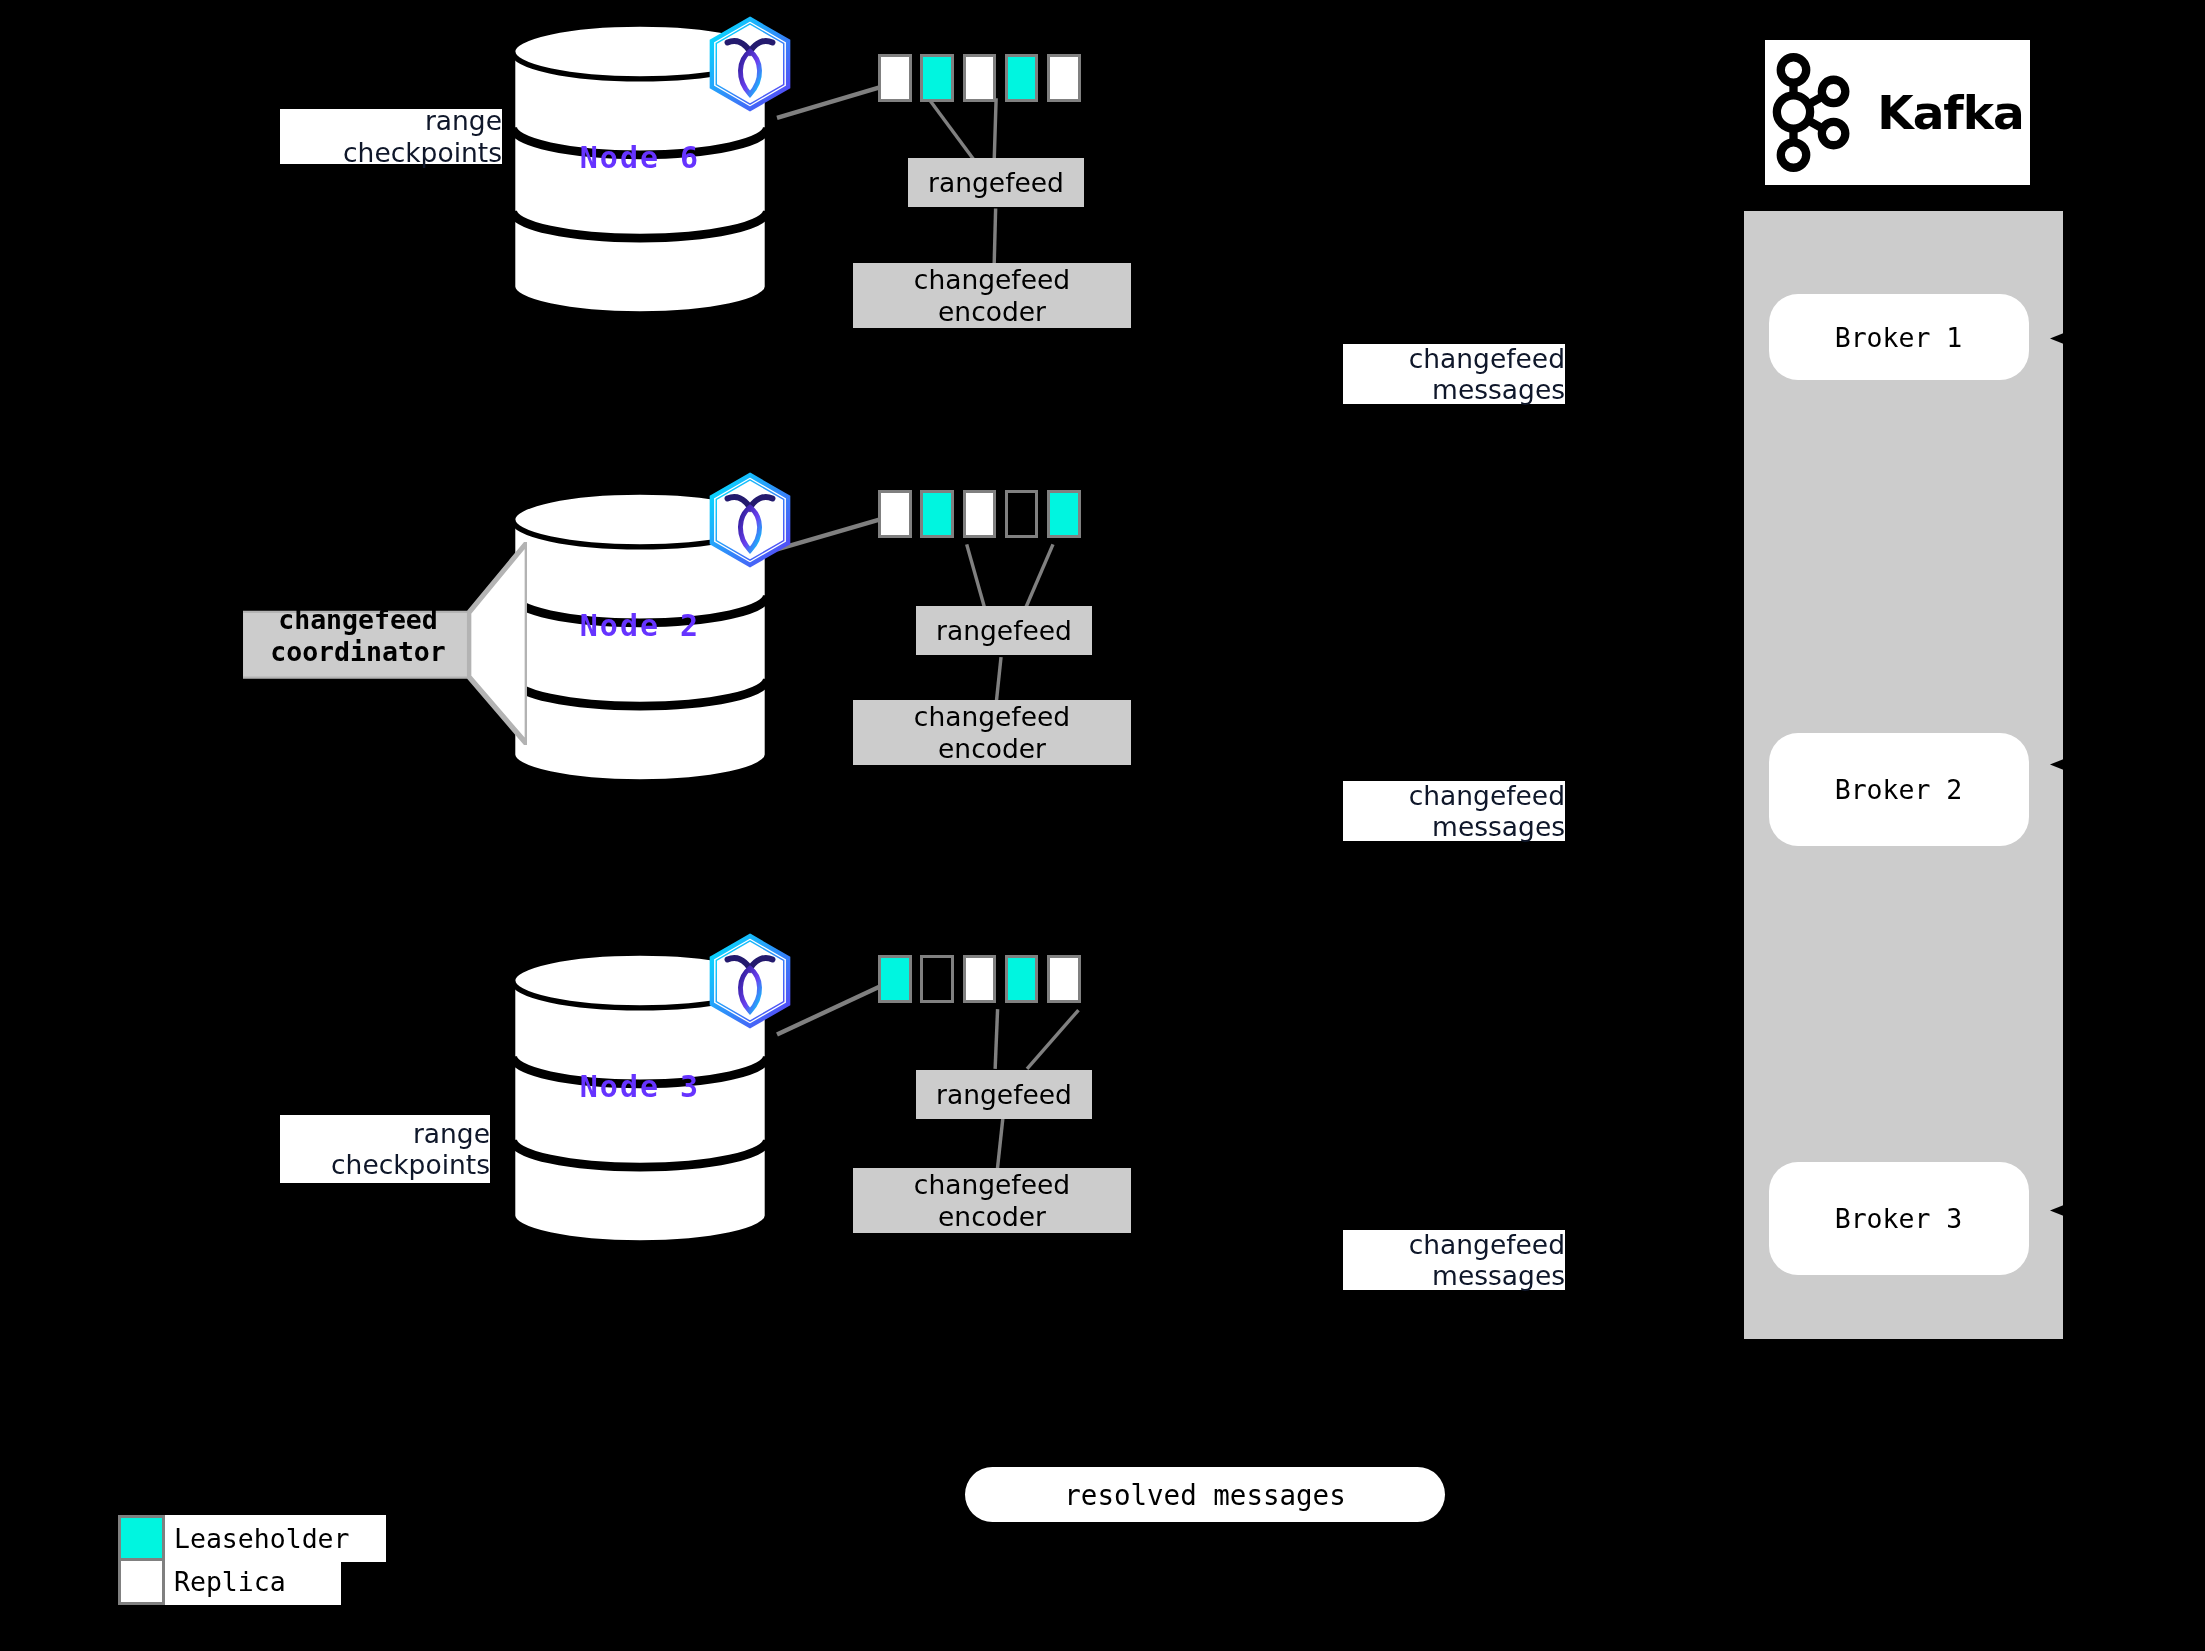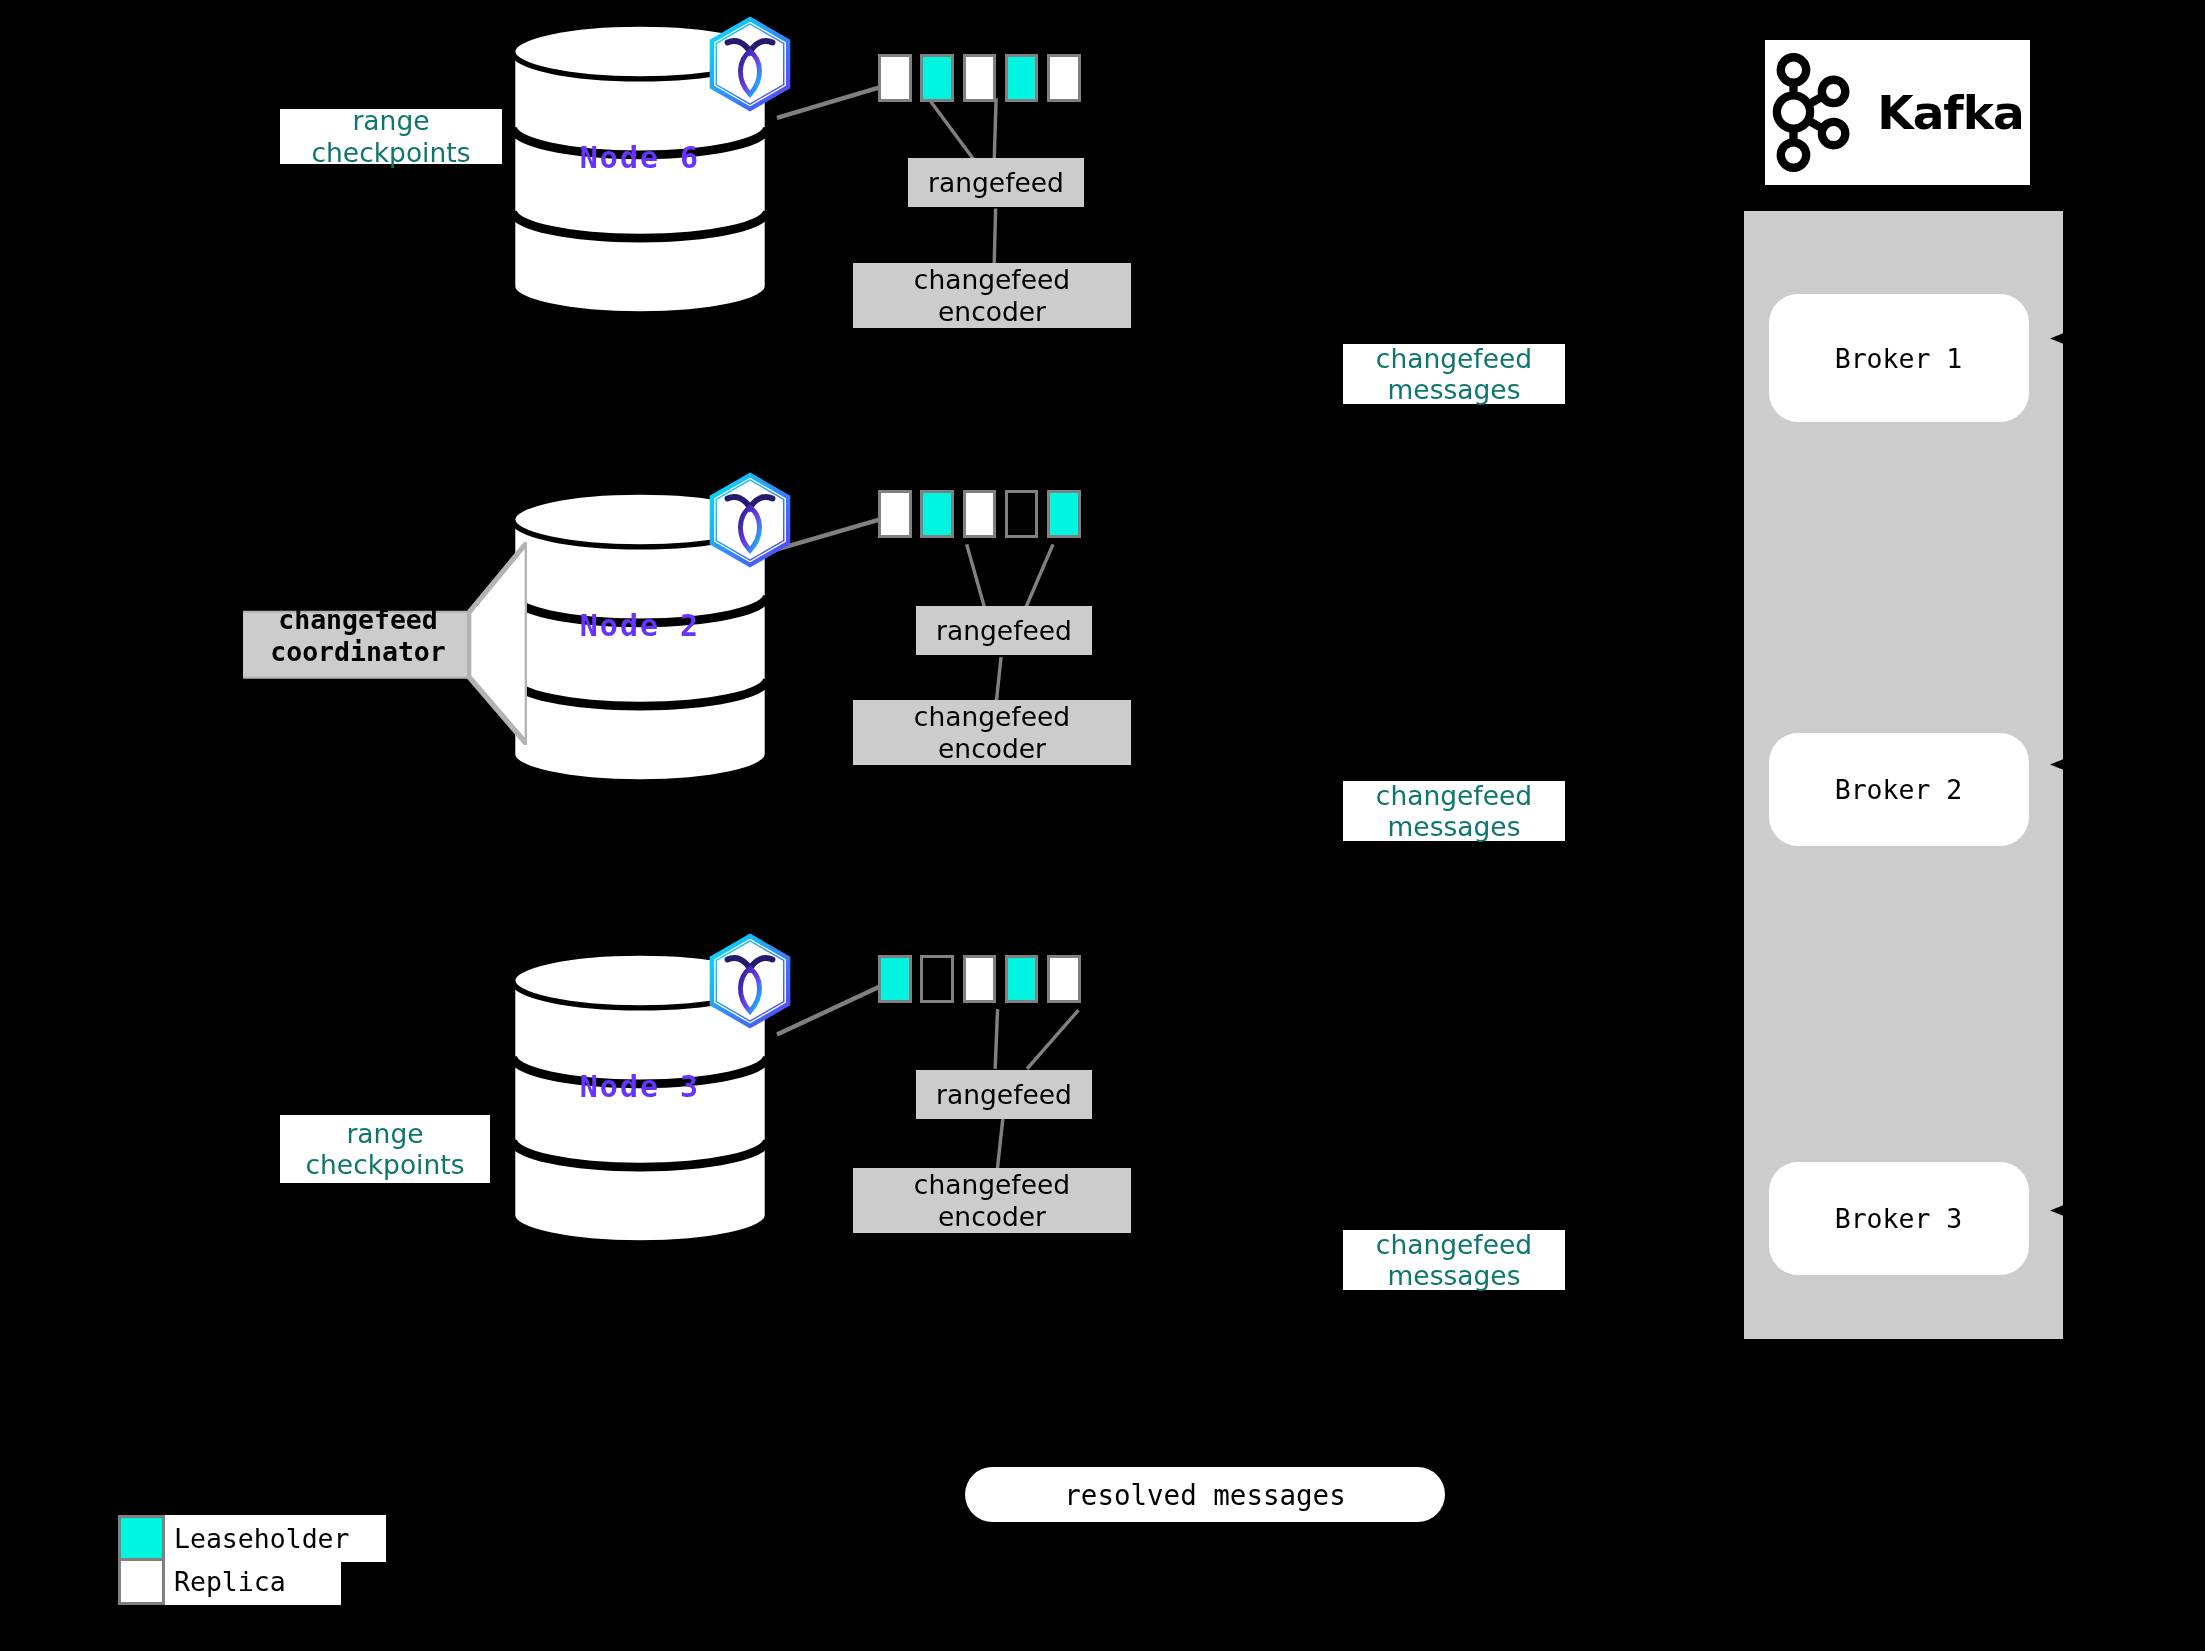--- a/index.html
+++ b/index.html
@@ -16,23 +16,23 @@
     width: 2205px;
     height: 1652px;
     background: #000000;
     overflow: hidden;
   }
   .abs { position: absolute; }
 
   
   .label-box {
     background: #ffffff;
-    color: #0f766e;
-    display: flex;
-    align-items: center;
+    color: #0f172a;
+    display: flex;
+    align-items: flex-end;
     justify-content: center;
     text-align: center;
     font-family: "DejaVu Sans", sans-serif;
     line-height: 1.18;
     box-sizing: border-box;
     overflow: visible;
   }
   .gray-box {
     background: #cccccc;
     color: #000000;
@@ -331,21 +331,21 @@
       <circle cx="128" cy="168" r="24" fill="none" stroke="#000000" stroke-width="17"></circle>
       <line x1="46" y1="66" x2="46" y2="88" stroke="#000000" stroke-width="17"></line>
       <line x1="46" y1="160" x2="46" y2="184" stroke="#000000" stroke-width="17"></line>
       <line x1="74" y1="110" x2="106" y2="92" stroke="#000000" stroke-width="17"></line>
       <line x1="74" y1="140" x2="106" y2="158" stroke="#000000" stroke-width="17"></line>
     </svg>
     <span class="kafka-word">Kafka</span>
   </div>
 
   <div class="abs broker-panel" style="left:1744px;top:211px;width:319px;height:1128px">
-    <div class="broker-pill" style="left:24.5px;top:83px;width:260px;height:128px">Broker 1</div>
+    <div class="broker-pill" style="left:24.5px;top:83px;width:260px;height:86px">Broker 1</div>
     <div class="broker-pill" style="left:24.5px;top:522px;width:260px;height:113px">Broker 2</div>
     <div class="broker-pill" style="left:24.5px;top:951px;width:260px;height:113px">Broker 3</div>
   </div>
 
   <svg class="abs" style="left:2049px;top:324px;width:29px;height:29px" viewBox="0 0 60 60" width="29" height="29">
     <polygon points="32,18 2,30 32,42" fill="#000000"></polygon>
   </svg>
   <svg class="abs" style="left:2049px;top:750px;width:29px;height:29px" viewBox="0 0 60 60" width="29" height="29">
     <polygon points="32,18 2,30 32,42" fill="#000000"></polygon>
   </svg>

